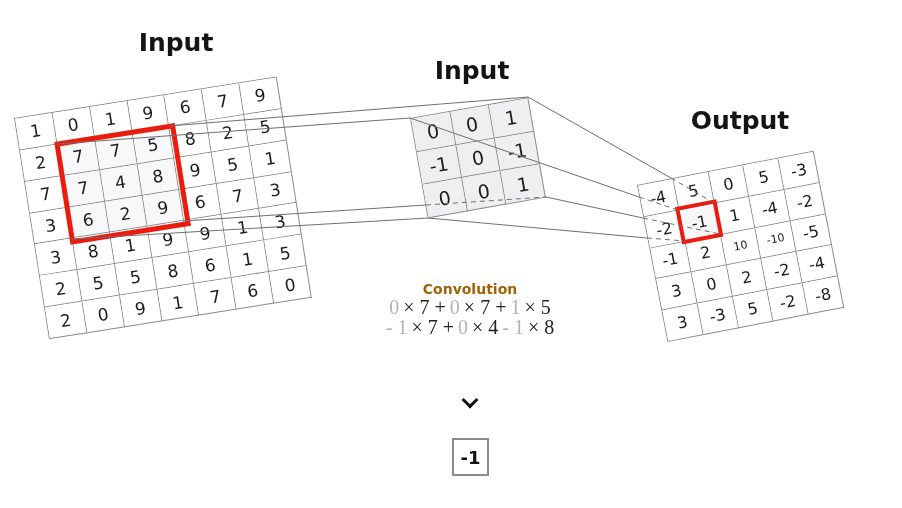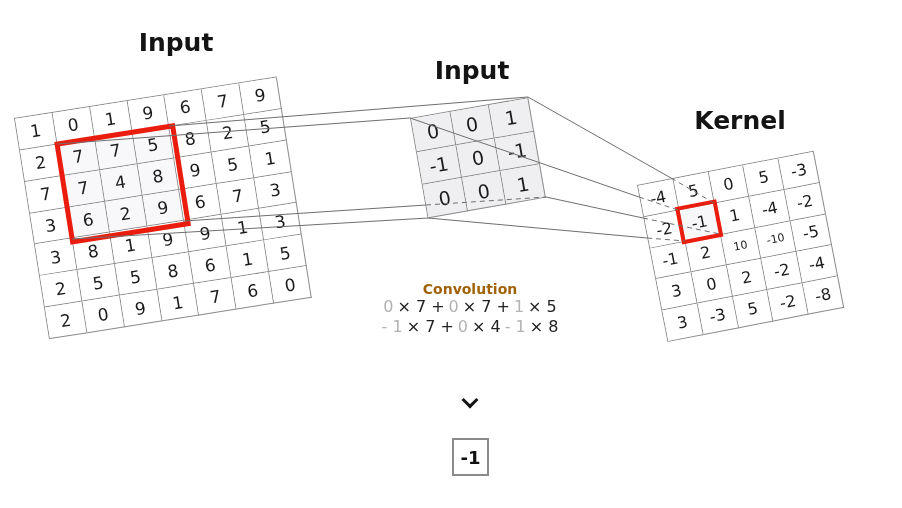--- a/index.html
+++ b/index.html
@@ -42,40 +42,40 @@
   .output-redbox{left:33px;top:29px;width:34px;height:30px;border-width:4px;}
 
   
   .lines{position:absolute;left:0;top:0;pointer-events:none;}
   .lines line{stroke:#6f6f6f;stroke-width:1;}
   .lines line.dash{stroke-dasharray:5 4;}
 
   
   .conv{position:absolute;left:375px;top:281px;width:190px;text-align:center;}
   .conv-title div{font-weight:700;font-size:14px;line-height:16px;color:#a16207;}
-  .eq{font-size:16px;line-height:20px;color:#222222;white-space:nowrap;}
+  .eq{font-size:20px;line-height:20px;color:#222222;white-space:nowrap;font-family:Liberation Serif, serif;}
   .eq:first-of-type{margin-top:10px;}
   .eq span{margin:0 2px;}
   .eq .g{color:#b3b3b3;}
 
   .chevron{position:absolute;left:464px;top:394px;width:9px;height:9px;
            border-right:3px solid #141414;border-bottom:3px solid #141414;transform:rotate(45deg);}
 
   .result-box{position:absolute;left:452px;top:438px;width:33px;height:34px;
               border:2px solid #8a8a8a;background:#ffffff;display:flex;align-items:center;
               justify-content:center;font-weight:700;font-size:18px;color:#111111;}
 </style>
 </head>
 <body>
 
 <div class="stage">
 
   <div class="ttl input-ttl">Input</div>
   <div class="ttl kernel-ttl">Input</div>
-  <div class="ttl output-ttl">Kernel</div>
+  <div class="ttl output-ttl">Output</div>
 
   <div class="gwrap input-pos">
     <div class="grid input-grid">
         <div class="cell">1</div>
         <div class="cell">0</div>
         <div class="cell">1</div>
         <div class="cell">9</div>
         <div class="cell">6</div>
         <div class="cell">7</div>
         <div class="cell">9</div>

